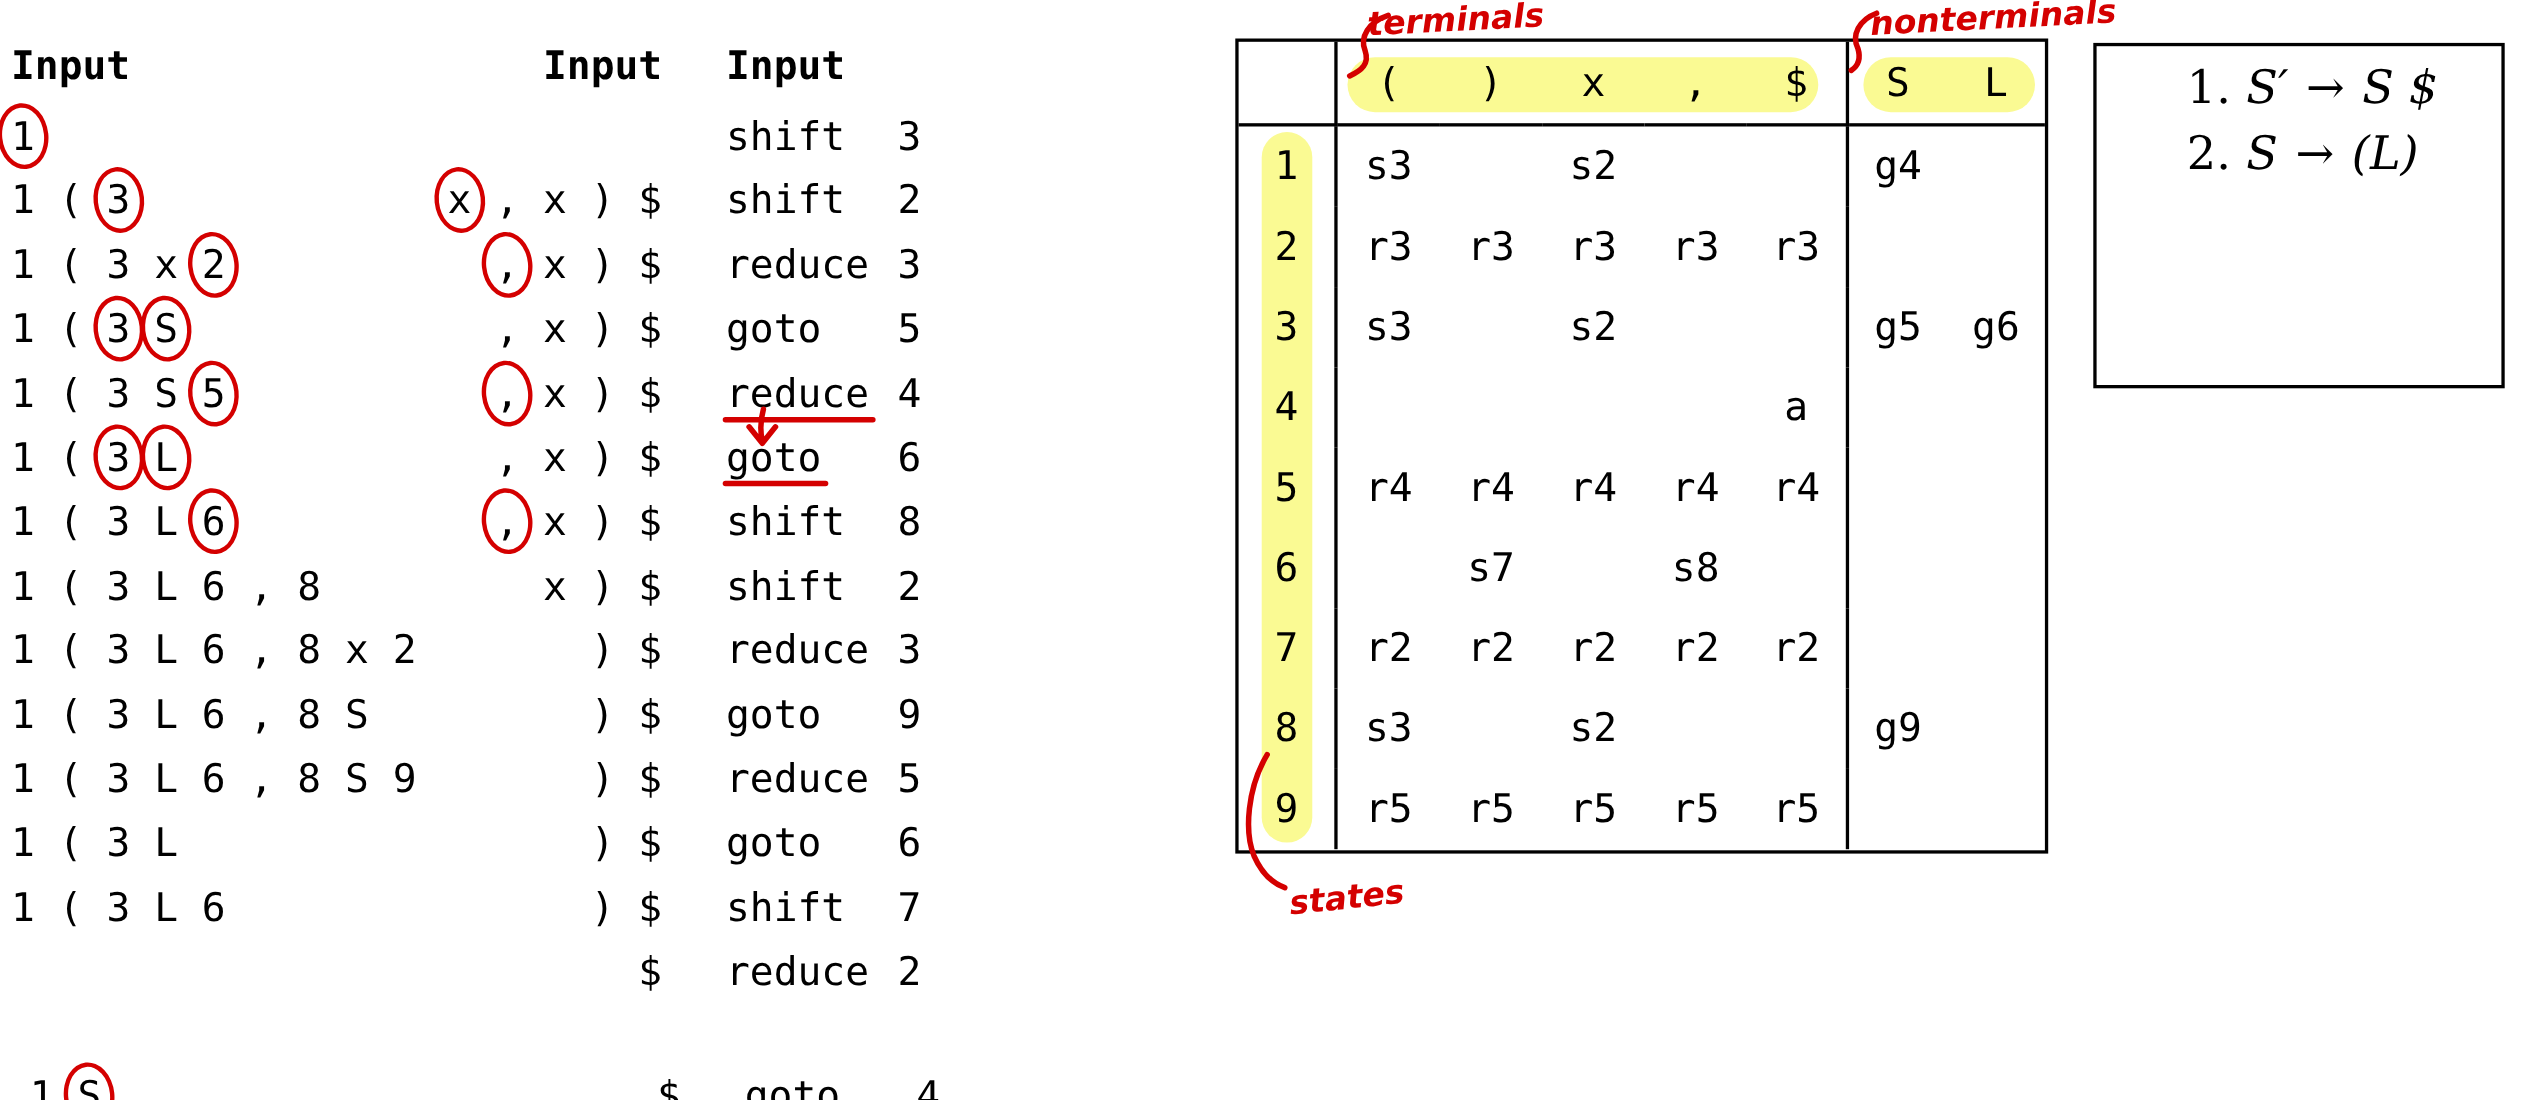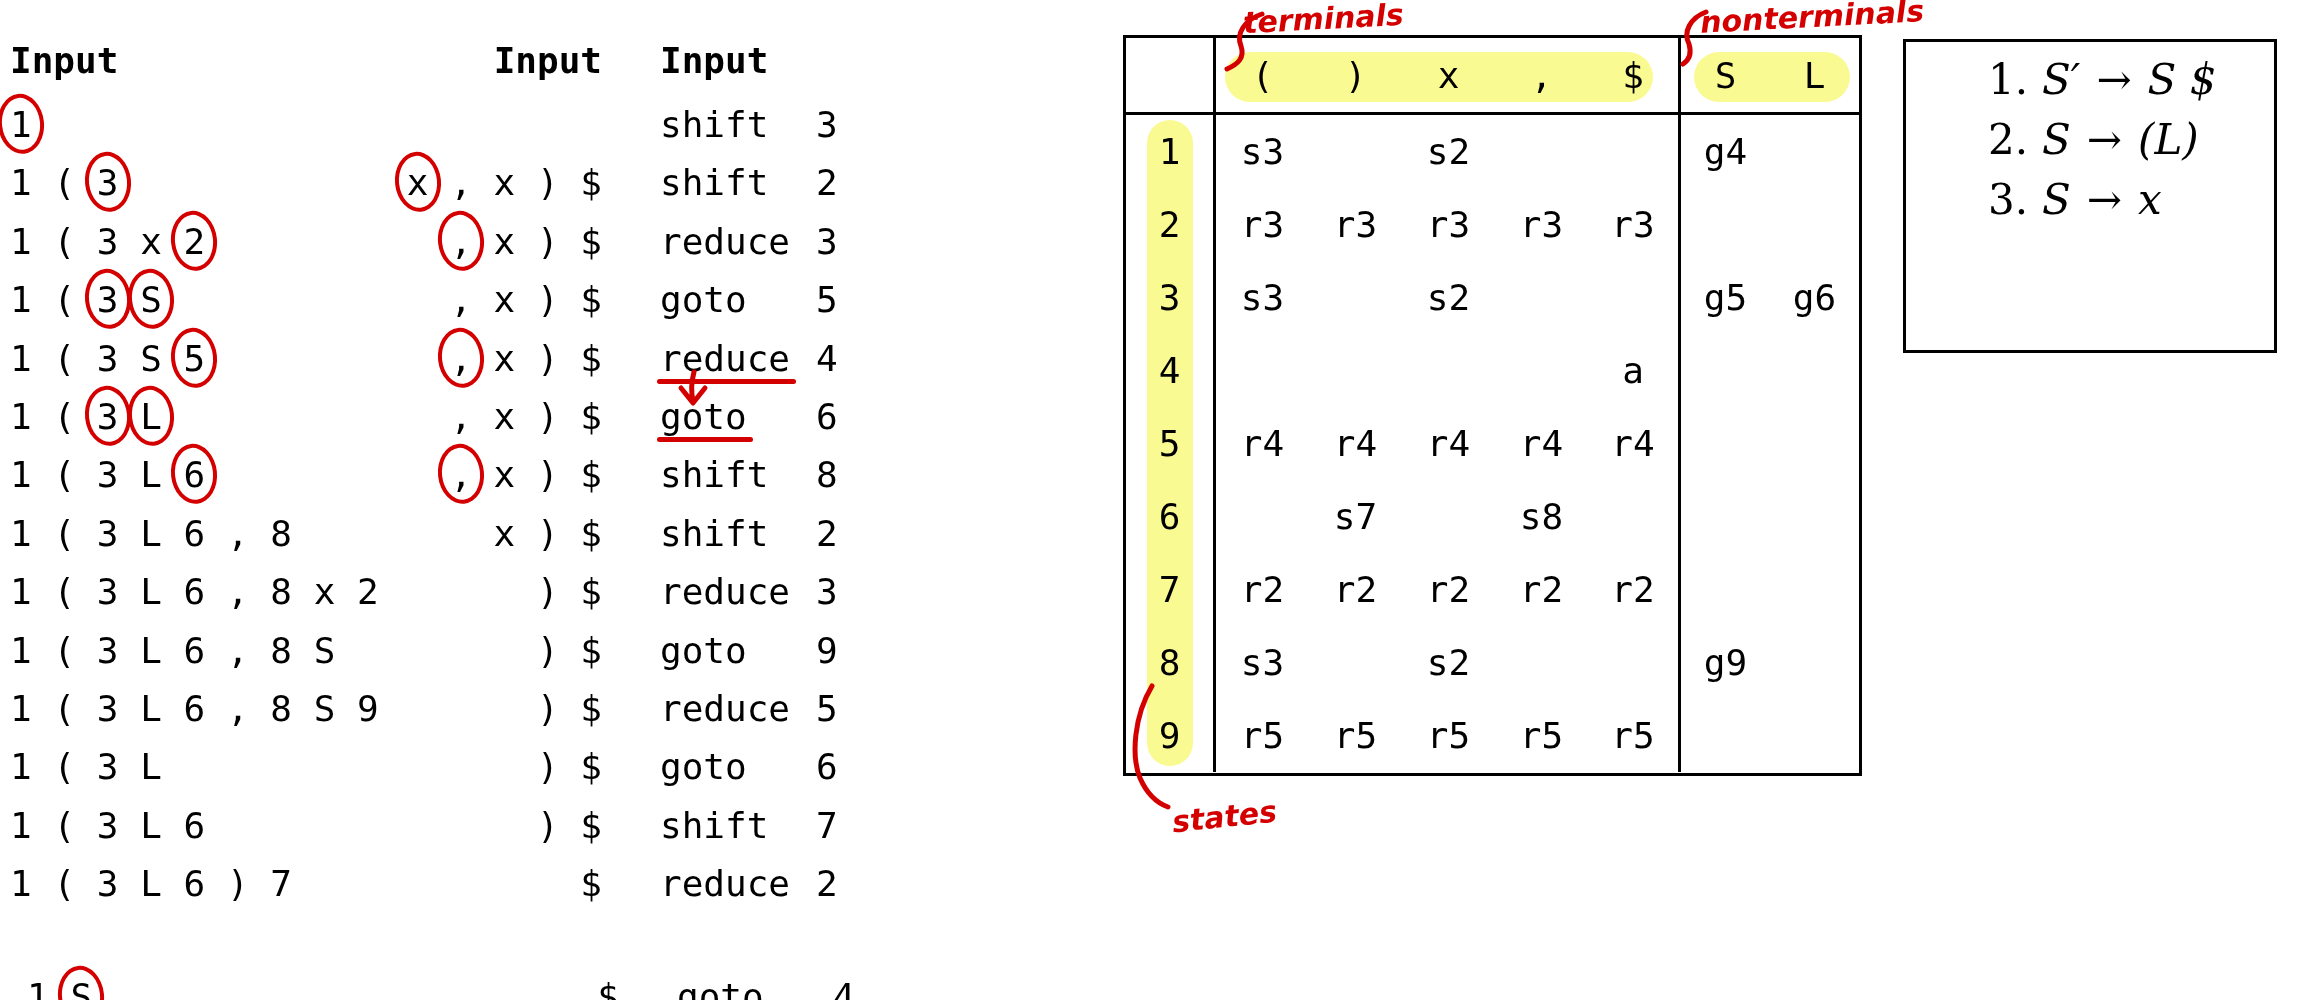--- a/index.html
+++ b/index.html
@@ -75,21 +75,21 @@
         <div class="t-row" style="top: 271.2px;"><span class="stack-col"><span class="tk">1</span> <span class="tk">(</span> <span class="tk circ">3</span> <span class="tk circ">S</span></span><span class="input-col"><span class="tk">,</span> <span class="tk">x</span> <span class="tk">)</span> <span class="tk">$</span></span><span class="action-word">goto</span><span class="action-num">5</span></div>
         <div class="t-row" style="top: 329.6px;"><span class="stack-col"><span class="tk">1</span> <span class="tk">(</span> <span class="tk">3</span> <span class="tk">S</span> <span class="tk circ">5</span></span><span class="input-col"><span class="tk circ">,</span> <span class="tk">x</span> <span class="tk">)</span> <span class="tk">$</span></span><span class="action-word u">reduce</span><span class="action-num">4</span></div>
         <div class="t-row" style="top: 388px;"><span class="stack-col"><span class="tk">1</span> <span class="tk">(</span> <span class="tk circ">3</span> <span class="tk circ">L</span></span><span class="input-col"><span class="tk">,</span> <span class="tk">x</span> <span class="tk">)</span> <span class="tk">$</span></span><span class="action-word u">goto</span><span class="action-num">6</span></div>
         <div class="t-row" style="top: 446.4px;"><span class="stack-col"><span class="tk">1</span> <span class="tk">(</span> <span class="tk">3</span> <span class="tk">L</span> <span class="tk circ">6</span></span><span class="input-col"><span class="tk circ">,</span> <span class="tk">x</span> <span class="tk">)</span> <span class="tk">$</span></span><span class="action-word">shift</span><span class="action-num">8</span></div>
         <div class="t-row" style="top: 504.8px;"><span class="stack-col"><span class="tk">1</span> <span class="tk">(</span> <span class="tk">3</span> <span class="tk">L</span> <span class="tk">6</span> <span class="tk">,</span> <span class="tk">8</span></span><span class="input-col"><span class="tk">x</span> <span class="tk">)</span> <span class="tk">$</span></span><span class="action-word">shift</span><span class="action-num">2</span></div>
         <div class="t-row" style="top: 563.2px;"><span class="stack-col"><span class="tk">1</span> <span class="tk">(</span> <span class="tk">3</span> <span class="tk">L</span> <span class="tk">6</span> <span class="tk">,</span> <span class="tk">8</span> <span class="tk">x</span> <span class="tk">2</span></span><span class="input-col"><span class="tk">)</span> <span class="tk">$</span></span><span class="action-word">reduce</span><span class="action-num">3</span></div>
         <div class="t-row" style="top: 621.6px;"><span class="stack-col"><span class="tk">1</span> <span class="tk">(</span> <span class="tk">3</span> <span class="tk">L</span> <span class="tk">6</span> <span class="tk">,</span> <span class="tk">8</span> <span class="tk">S</span></span><span class="input-col"><span class="tk">)</span> <span class="tk">$</span></span><span class="action-word">goto</span><span class="action-num">9</span></div>
         <div class="t-row" style="top: 680px;"><span class="stack-col"><span class="tk">1</span> <span class="tk">(</span> <span class="tk">3</span> <span class="tk">L</span> <span class="tk">6</span> <span class="tk">,</span> <span class="tk">8</span> <span class="tk">S</span> <span class="tk">9</span></span><span class="input-col"><span class="tk">)</span> <span class="tk">$</span></span><span class="action-word">reduce</span><span class="action-num">5</span></div>
         <div class="t-row" style="top: 738.4px;"><span class="stack-col"><span class="tk">1</span> <span class="tk">(</span> <span class="tk">3</span> <span class="tk">L</span></span><span class="input-col"><span class="tk">)</span> <span class="tk">$</span></span><span class="action-word">goto</span><span class="action-num">6</span></div>
         <div class="t-row" style="top: 796.8px;"><span class="stack-col"><span class="tk">1</span> <span class="tk">(</span> <span class="tk">3</span> <span class="tk">L</span> <span class="tk">6</span></span><span class="input-col"><span class="tk">)</span> <span class="tk">$</span></span><span class="action-word">shift</span><span class="action-num">7</span></div>
-        <div class="t-row" style="top: 855.2px;"><span class="stack-col"><span class="tk">1</span> <span class="tk">(</span> <span class="tk">3</span> <span class="tk">L</span> <span class="tk">6</span> <span class="tk">)</span> <span class="tk">7</span></span><span class="input-col"><span class="tk">$</span></span><span class="action-word">reduce</span><span class="action-num">2</span></div>
+        <div class="t-row" style="top: 855.2px;"><span class="input-col"><span class="tk">$</span></span><span class="action-word">reduce</span><span class="action-num">2</span></div>
         <div class="t-row" style="top: 968px; margin-left: 17px;"><span class="stack-col"><span class="tk">1</span> <span class="tk circ">S</span></span><span class="input-col"><span class="tk">$</span></span><span class="action-word">goto</span><span class="action-num">4</span></div>
       </div>
   </div>
 
   <div class="ptable">
     <div class="pill pill-terms"></div>
     <div class="pill pill-nonterms"></div>
     <div class="pill pill-states"></div>
     <div class="pgrid" id="ptable-grid">
         <div class="cell hline vline"></div>
@@ -175,21 +175,20 @@
       </div>
   </div>
 
   <div class="hw hw-terminals">terminals</div>
   <div class="hw hw-nonterminals">nonterminals</div>
   <div class="hw hw-states">states</div>
 
   <div class="grammar" id="grammar-box">
       <div class="g-line"><span class="g-num">1.</span><span class="g-sym">S′</span><span class="g-arrow">→</span><span class="g-sym">S $</span></div>
       <div class="g-line"><span class="g-num">2.</span><span class="g-sym">S</span><span class="g-arrow">→</span><span class="g-sym">(L)</span></div>
-      <div class="g-line"><span class="g-num">3.</span><span class="g-sym">S</span><span class="g-arrow">→</span><span class="g-sym">x</span></div>
     </div>
 
   <svg class="overlay" width="2300" height="1000" viewBox="0 0 2300 1000">
     <g stroke="#d40000" stroke-width="5" fill="none" stroke-linecap="round" stroke-linejoin="round">
       <path d="M 1262 14 C 1244 20 1236 34 1241 46 C 1245 58 1238 64 1227 69"></path>
       <path d="M 1706 12 C 1690 18 1683 32 1689 44 C 1692 54 1689 60 1683 64"></path>
       <path d="M 1152 686 C 1134 716 1131 756 1140 778 C 1147 794 1157 803 1168 807"></path>
       <path d="M 694 372 C 691 383 691 392 693 401 M 681 388 L 693 403 L 705 388"></path>
     </g>
   </svg>

